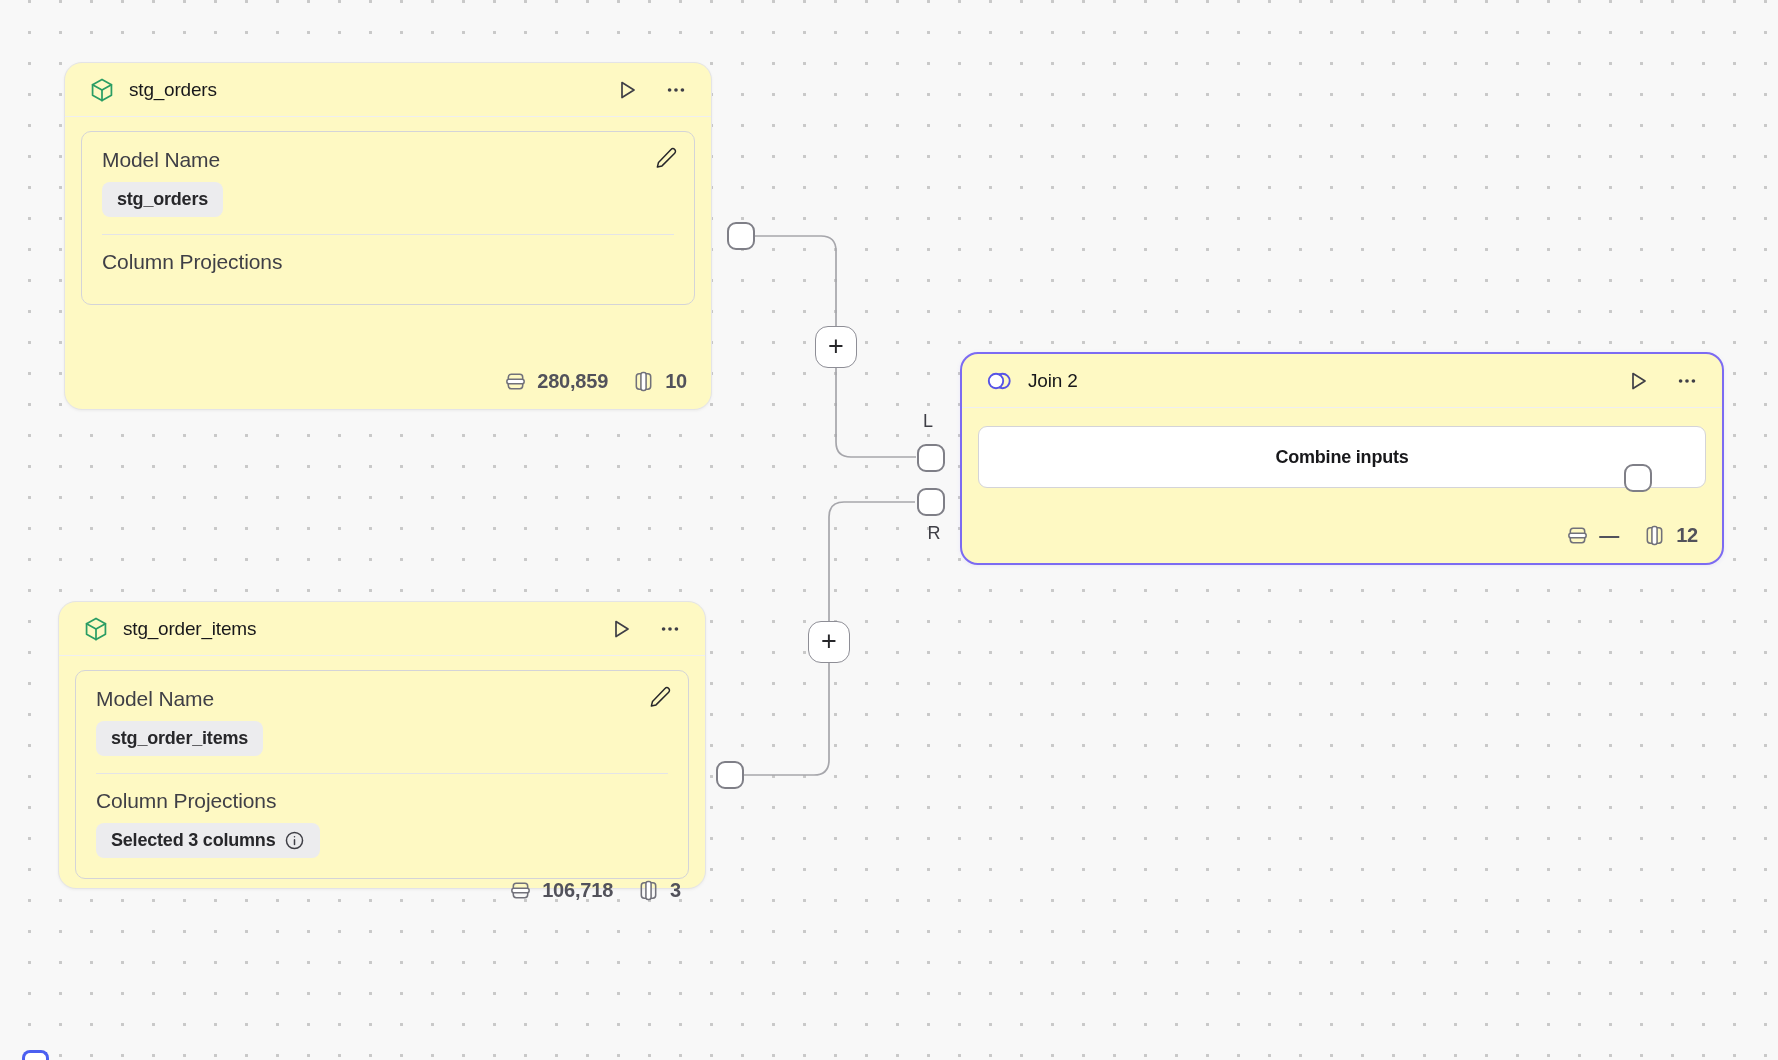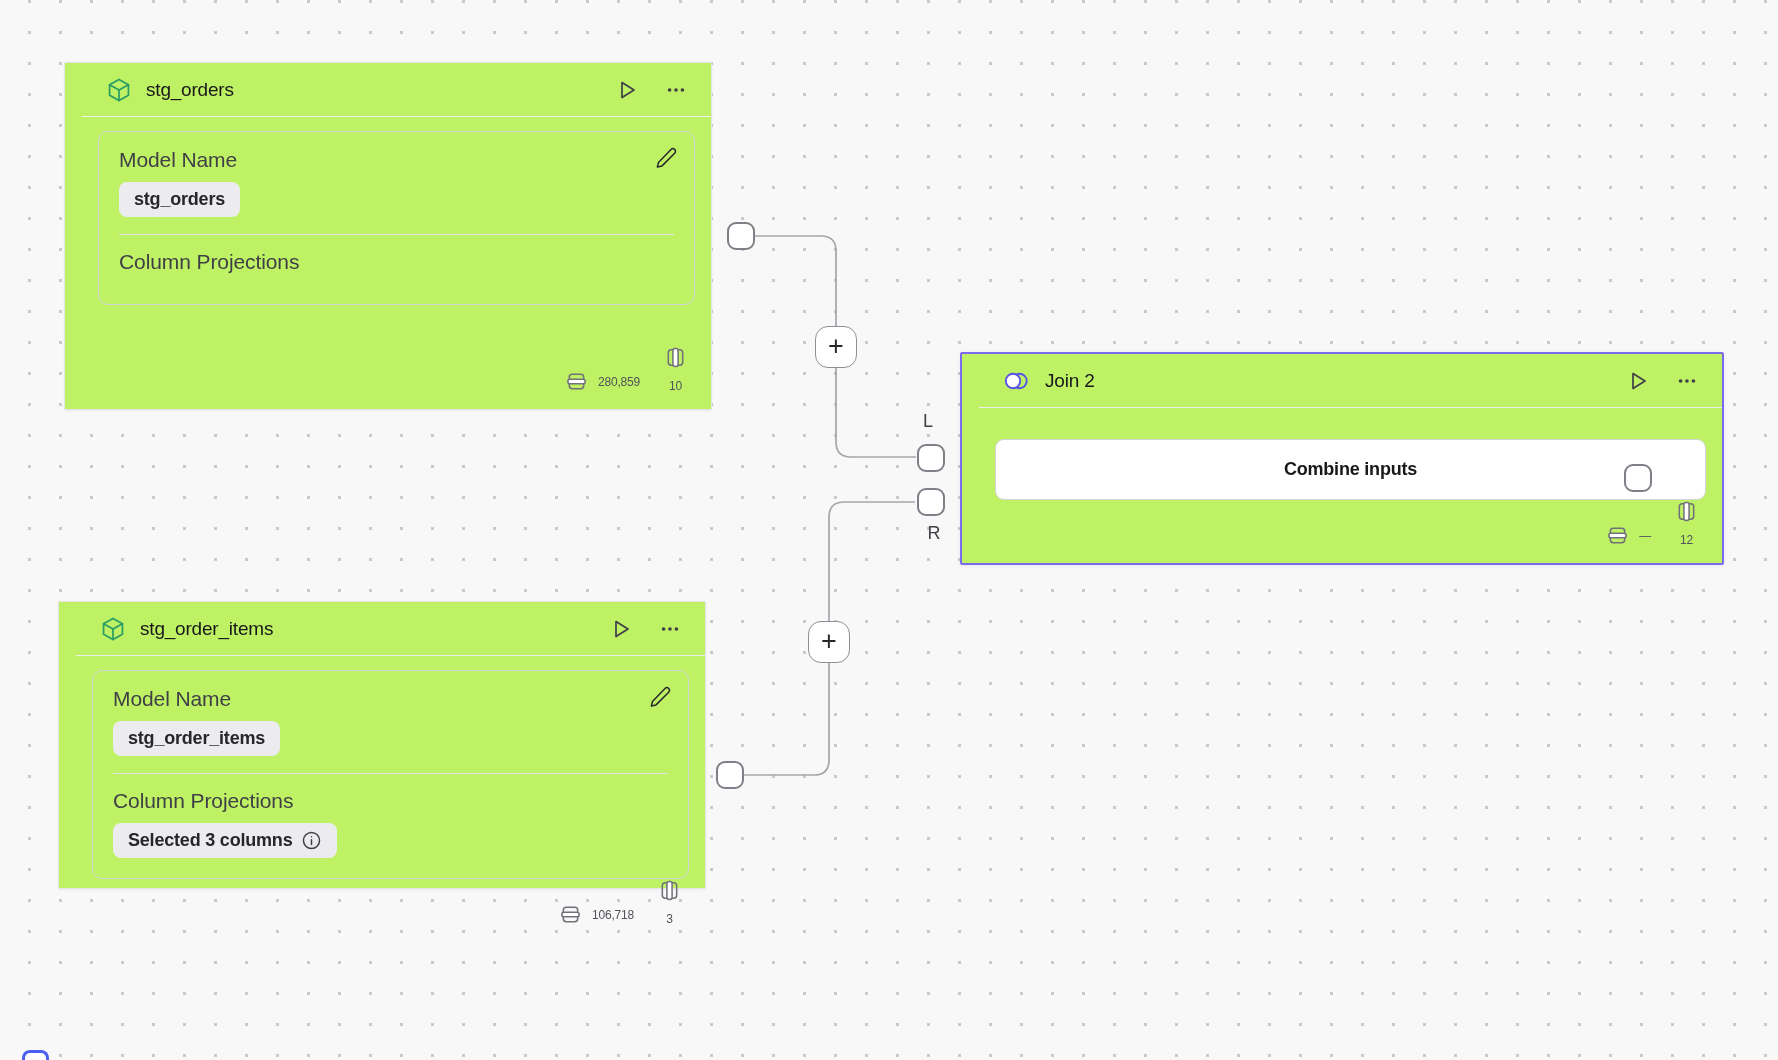--- a/index.html
+++ b/index.html
@@ -8,27 +8,26 @@
     font-family: "Liberation Sans", sans-serif;
     color: #18181b;
     position: relative;
     background-color: #f8f8f8;
     background-image: radial-gradient(circle, #c9c9c9 1.4px, rgba(0,0,0,0) 1.8px);
     background-size: 31px 31px;
     background-position: 14px 17px;
   }
   .node {
     position: absolute;
-    background: #bef264;
+    background: #fef9c3;
     border: 1px solid #e4e4e7;
-    border-radius: 2px;
+    border-radius: 18px;
     box-shadow: 0 1px 3px rgba(0,0,0,0.05);
     display: flex;
     flex-direction: column;
-    padding-left: 17px;
   }
   .node.selected { border: 2px solid #7c6bf2; box-shadow: 0 1px 4px rgba(124,107,242,0.12); }
   .node-header {
     height: 54px;
     display: flex;
     align-items: center;
     gap: 14px;
     padding: 0 24px;
     border-bottom: 1px solid #efeff1;
     flex: 0 0 auto;
@@ -66,24 +65,24 @@
   .edit-btn { position: absolute; top: 14px; right: 16px; }
   .node-footer {
     flex: 1;
     display: flex;
     align-items: flex-end;
     justify-content: flex-end;
     gap: 10px;
     padding: 0 24px 16px 24px;
   }
   .stat-group { display: flex; align-items: center; gap: 10px; }
-  .stat-group + .stat-group { margin-left: 14px; flex-direction: column; }
-  .stat-value { font-size: 12px; color: #52525b; font-weight: 400; letter-spacing: -0.2px; }
+  .stat-group + .stat-group { margin-left: 14px; }
+  .stat-value { font-size: 20px; color: #52525b; font-weight: 700; letter-spacing: -0.2px; }
   .combine-btn {
-    margin: 31px 16px 0 16px;
+    margin: 18px 16px 0 16px;
     height: 62px;
     border: 1px solid #d4d4d8;
     border-radius: 9px;
     background: #fff;
     display: flex;
     align-items: center;
     justify-content: center;
     font-size: 18px;
     font-weight: 600;
     color: #18181b;

